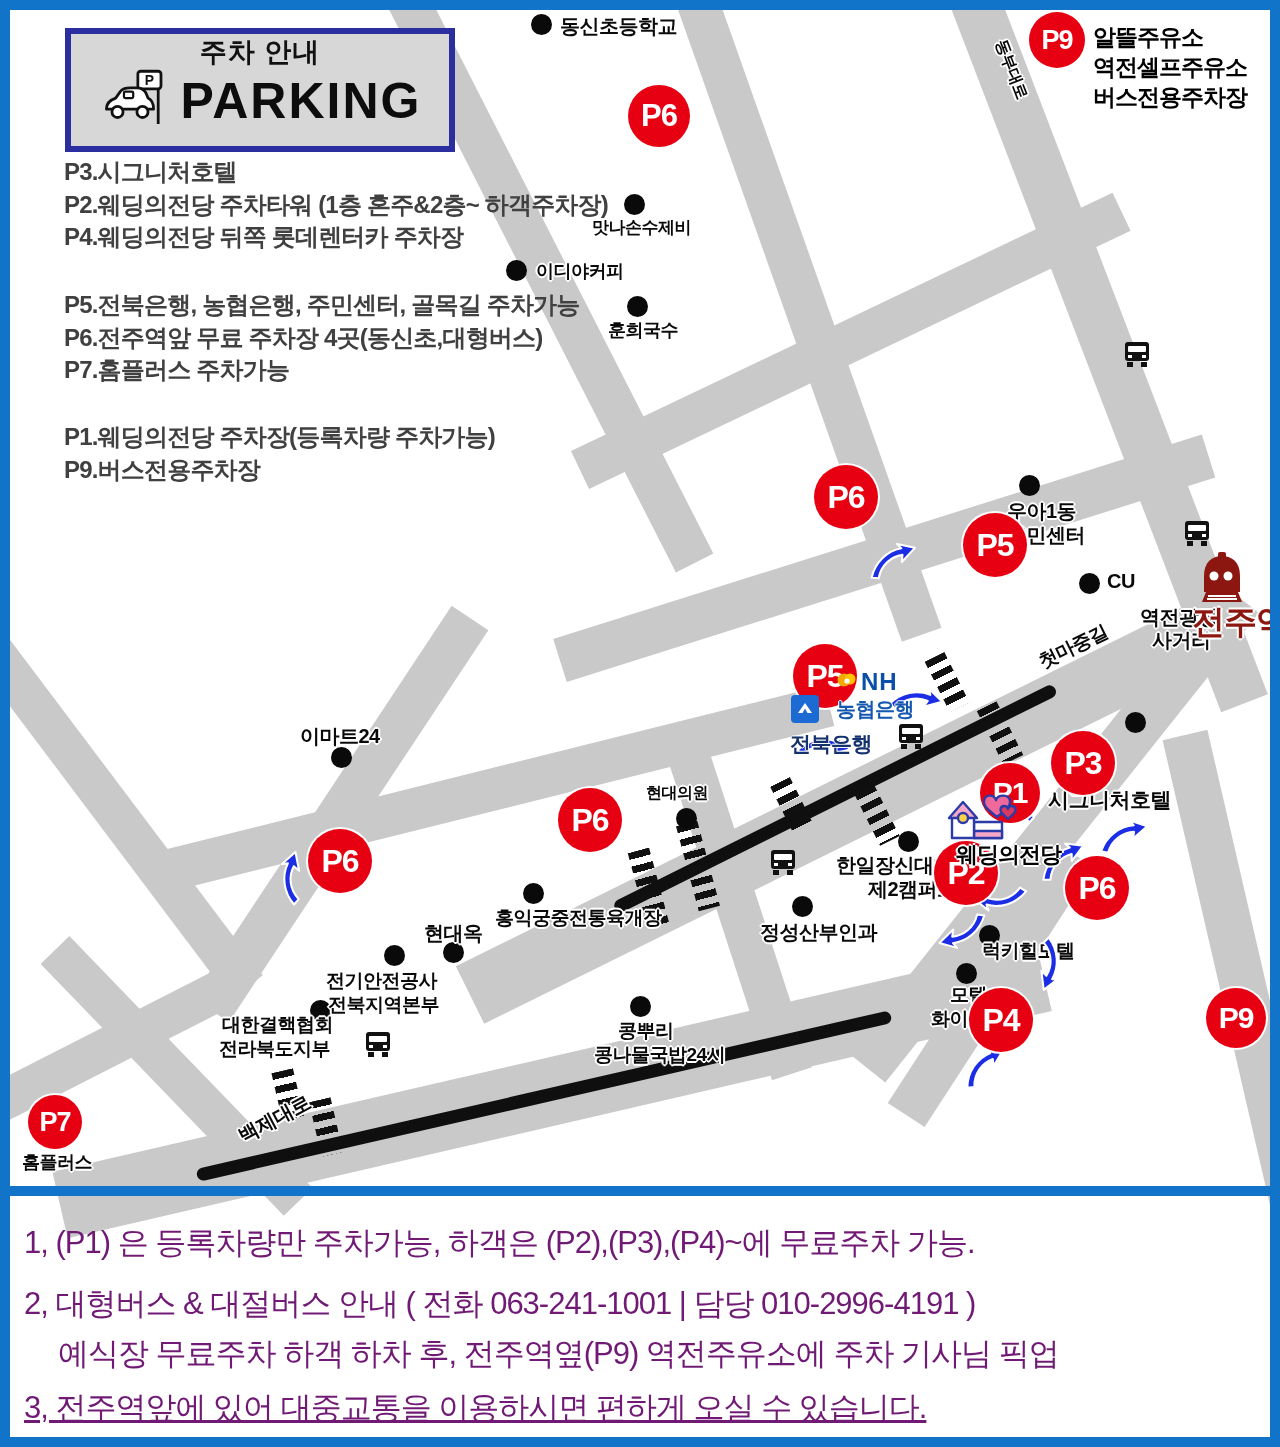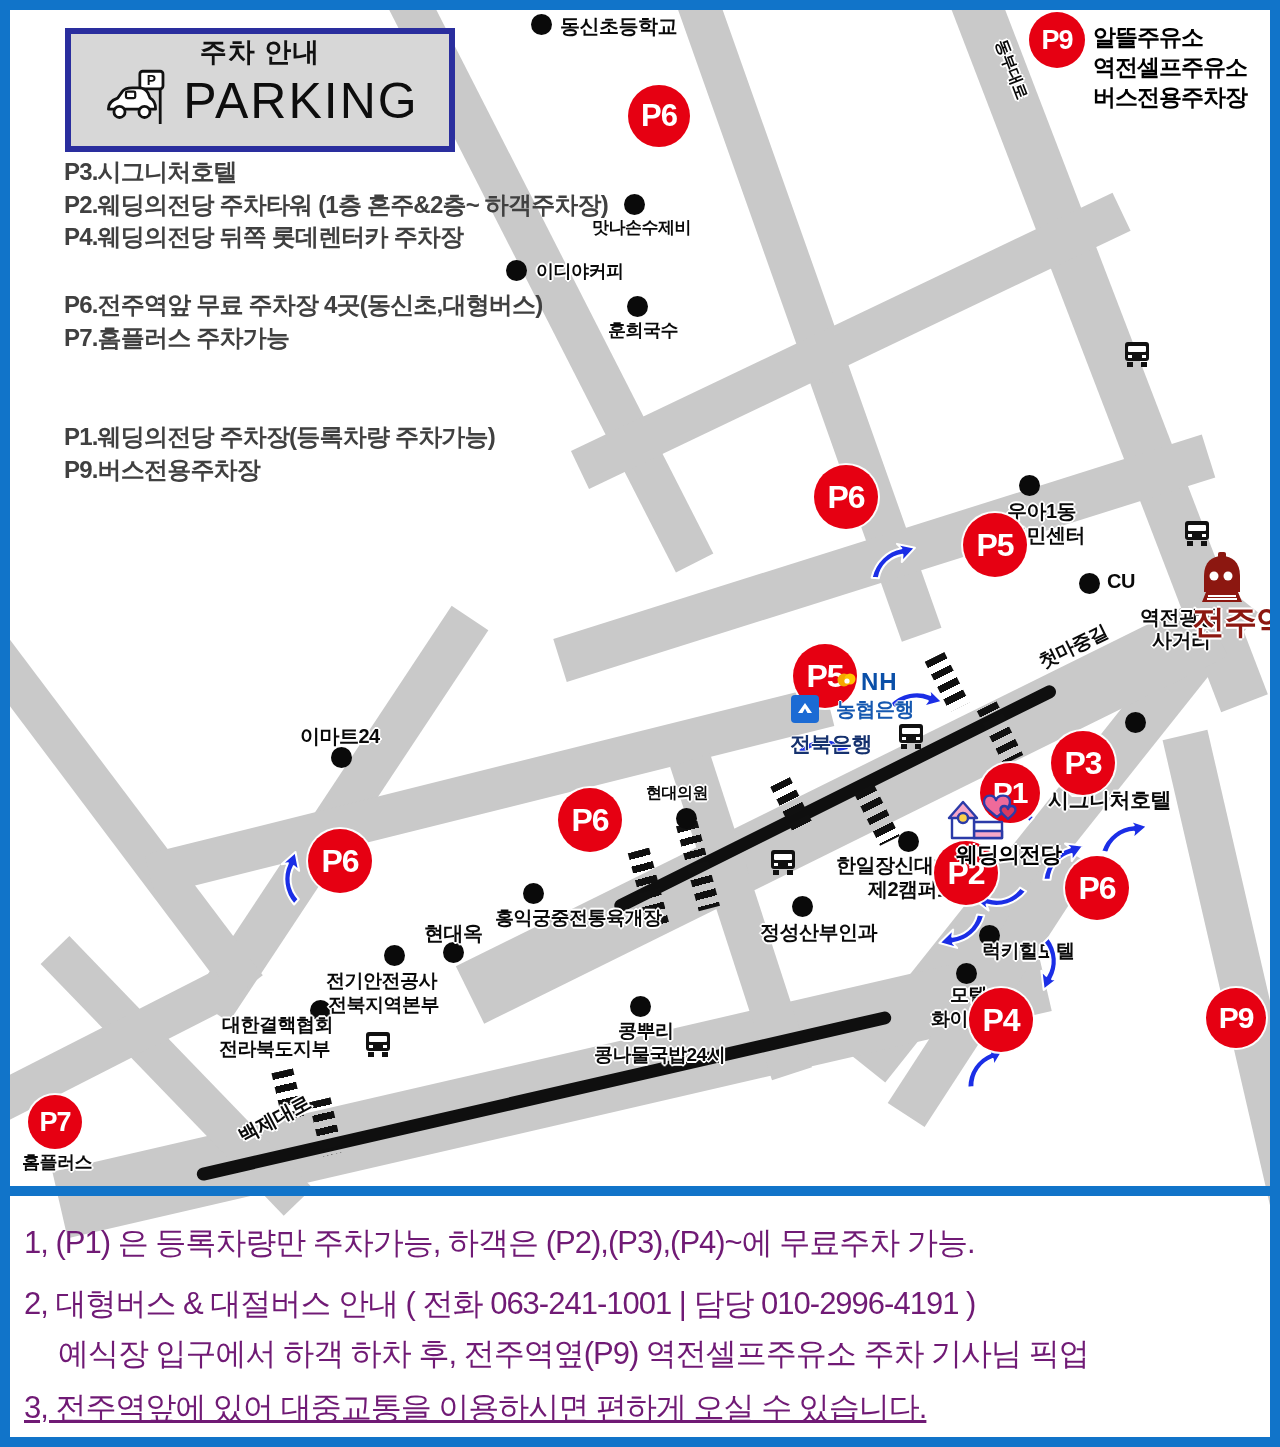--- a/index.html
+++ b/index.html
@@ -21,21 +21,21 @@
      display:flex;align-items:center;justify-content:center;z-index:10;
      box-shadow:0 0 0 2px rgba(255,255,255,.95);letter-spacing:-1px;}
   .busw,.arroww{position:absolute;z-index:9;}
   .arroww{transform-origin:50% 50%;}
 
   
   #title-box{position:absolute;left:65px;top:28px;width:378px;height:112px;background:#d7d7d7;
      border:6px solid #2a2e9e;z-index:20;display:flex;flex-direction:column;align-items:center;}
   #title-kr{font-size:27px;font-weight:700;color:#111;letter-spacing:1px;}
   #title-row{display:flex;align-items:center;gap:8px;margin-top:-2px;}
-  #title-en{font-size:50px;font-weight:400;color:#0d0d0d;letter-spacing:2px;line-height:1;}
+  #title-en{font-size:50px;font-weight:700;color:#0d0d0d;letter-spacing:2px;line-height:1;}
 
   
   .lgroup{position:absolute;left:64px;z-index:20;}
   .lgroup div{font-size:24px;font-weight:800;color:#404040;line-height:32.5px;letter-spacing:-0.8px;white-space:nowrap;}
   #lg1{top:156px;} #lg2{top:289px;} #lg3{top:421px;}
 
   
   #p9-callout{position:absolute;left:1029px;top:12px;z-index:20;}
   #p9-callout .pmarker{position:absolute;left:0;top:0;width:56px;height:56px;font-size:27px;}
   #p9-callout .lines{position:absolute;left:64px;top:10px;}
@@ -280,20 +280,21 @@
       <span id="title-en">PARKING</span>
     </div>
   </div>
 
   <div class="lgroup" id="lg1">
     <div>P3.시그니처호텔</div>
     <div>P2.웨딩의전당 주차타워 (1층 혼주&amp;2층~ 하객주차장)</div>
     <div>P4.웨딩의전당 뒤쪽 롯데렌터카 주차장</div>
   </div>
   <div class="lgroup" id="lg2">
+    <div>P5.전북은행, 농협은행, 주민센터, 골목길 주차가능</div>
     <div>P6.전주역앞 무료 주차장 4곳(동신초,대형버스)</div>
     <div>P7.홈플러스 주차가능</div>
   </div>
   <div class="lgroup" id="lg3">
     <div>P1.웨딩의전당 주차장(등록차량 주차가능)</div>
     <div>P9.버스전용주차장</div>
   </div>
 
   <div id="p9-callout">
     <div class="pmarker">P9</div>
@@ -355,18 +356,18 @@
           <path d="M52 12 C50 6 41 6 40 13 C39 19 46 23 53 29 C60 23 67 19 66 13 C65 6 54 6 52 12 Z" fill="#ef6a9a"></path>
           <path d="M64 21 C63 17 57 17 56.5 21.5 C56 25 60 27 64 31 C68 27 72 25 71.5 21.5 C71 17 65 17 64 21 Z" fill="#d63a60"></path>
         </g>
       </svg>
     </span>
     <div id="wedding-label">웨딩의전당</div>
   </div>
 
   <div class="note" id="note0">1, (P1) 은 등록차량만 주차가능, 하객은 (P2),(P3),(P4)~에  무료주차 가능.</div>
   <div class="note" id="note1">2, 대형버스 &amp; 대절버스 안내 ( 전화 063-241-1001 | 담당 010-2996-4191 )</div>
-  <div class="note" id="note2">예식장 입구에서 하객 하차 후,  전주역옆(P9) 역전셀프주유소 주차 기사님 픽업</div>
+  <div class="note" id="note2">예식장 무료주차 하객 하차 후,  전주역옆(P9) 역전주유소에 주차 기사님 픽업</div>
   <div class="note" id="note3">3, 전주역앞에 있어 대중교통을 이용하시면 편하게 오실 수 있습니다.</div>
 
   <div id="divider"></div>
   <div id="frame"></div>
 </div>
 
 </body></html>

